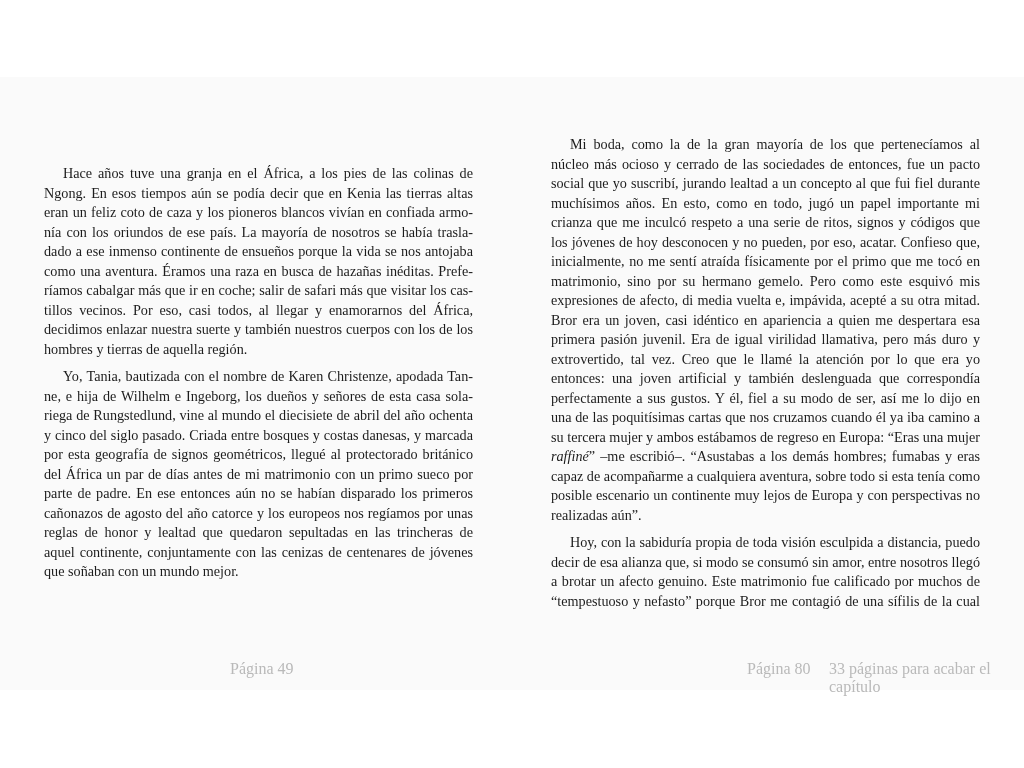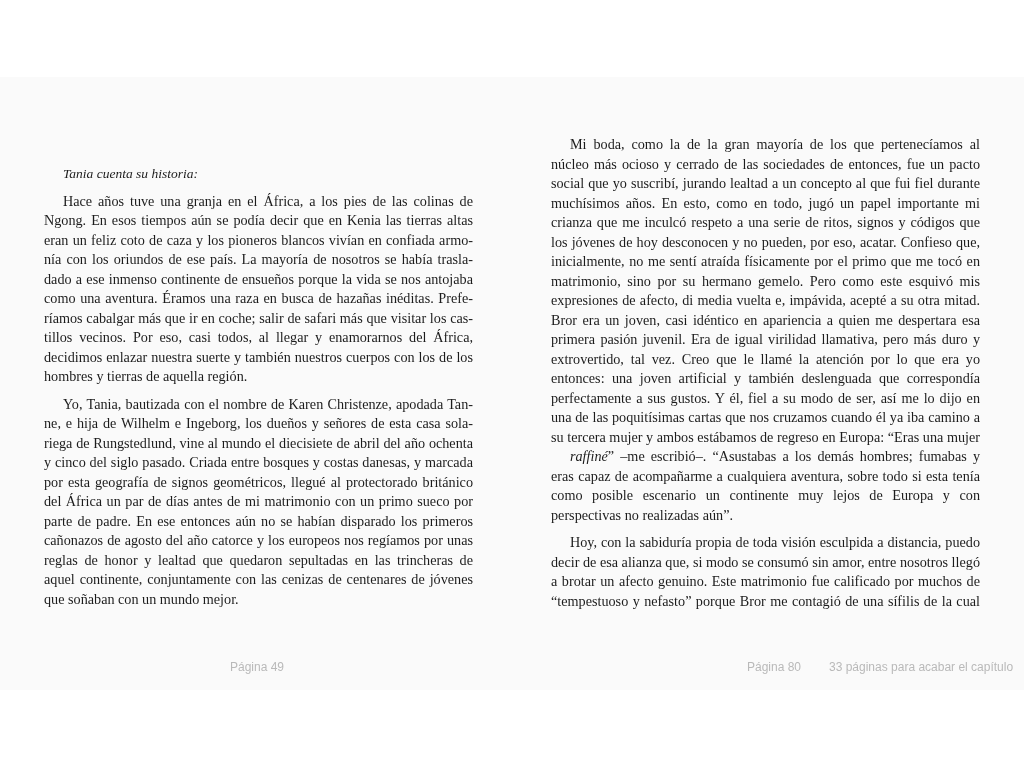--- a/index.html
+++ b/index.html
@@ -32,36 +32,35 @@
   .page p.last-open { text-align-last: justify; }
   .page p.heading {
     font-style: italic;
     text-indent: 19px;
     margin-bottom: 8px;
     font-size: 13.5px;
   }
   .footer {
     position: absolute;
     top: 583px;
-    font-family: Liberation Sans, sans-serif;
-    font-size: 12px;
+    font-family: Liberation Serif, serif;
+    font-size: 16px;
     color: #b9b9b9;
   }
   .footer.pn-left { left: 230px; }
   .footer.pn-right { left: 747px; }
   .footer.remaining { left: 829px; }
-  em.foreign { font-style: italic; margin-left: 19px; }
+  em.foreign { font-style: italic; }
 </style>
 </head>
 <body>
 
 <div class="book">
 
   <div class="page left">
-    <p class="heading">Tania cuenta su historia:</p>
     <p>Hace años tuve una granja en el África, a los pies de las colinas de Ngong. En esos tiempos aún se podía decir que en Kenia las tierras altas eran un feliz coto de caza y los pioneros blancos vivían en confiada armo­nía con los oriundos de ese país. La mayoría de nosotros se había trasla­dado a ese inmenso continente de ensueños porque la vida se nos antojaba como una aventura. Éramos una raza en busca de hazañas inéditas. Prefe­ríamos cabalgar más que ir en coche; salir de safari más que visitar los cas­tillos vecinos. Por eso, casi todos, al llegar y enamorarnos del África, decidimos enlazar nuestra suerte y también nuestros cuerpos con los de los hombres y tierras de aquella región.</p>
     <p>Yo, Tania, bautizada con el nombre de Karen Christenze, apodada Tan­ne, e hija de Wilhelm e Ingeborg, los dueños y señores de esta casa sola­riega de Rungstedlund, vine al mundo el diecisiete de abril del año ochenta y cinco del siglo pasado. Criada entre bosques y costas danesas, y marcada por esta geografía de signos geométricos, llegué al protectorado británico del África un par de días antes de mi matrimonio con un primo sueco por parte de padre. En ese entonces aún no se habían disparado los primeros cañonazos de agosto del año catorce y los europeos nos regíamos por unas reglas de honor y lealtad que quedaron sepultadas en las trincheras de aquel continente, conjuntamente con las cenizas de centenares de jóvenes que soñaban con un mundo mejor.</p>
   </div>
 
   <div class="page right">
     <p><span>Mi boda, como la de la gran mayoría de los que pertenecíamos al núcleo más ocioso y cerrado de las sociedades de entonces, fue un pacto social que yo suscribí, jurando lealtad a un concepto al que fui fiel durante muchísi­mos años. En esto, como en todo, jugó un papel importante mi crianza que me inculcó respeto a una serie de ritos, signos y códigos que los jóvenes de hoy desconocen y no pueden, por eso, acatar. Confieso que, inicialmente, no me sentí atraída físicamente por el primo que me tocó en matrimonio, sino por su hermano gemelo. Pero como este esquivó mis expresiones de afecto, di media vuelta e, impávida, acepté a su otra mitad. Bror era un joven, casi idéntico en apariencia a quien me despertara esa primera pasión juvenil. Era de igual virilidad llamativa, pero más duro y extrovertido, tal vez. Creo que le llamé la atención por lo que era yo entonces: una joven artificial y también deslenguada que correspondía perfectamente a sus gus­tos. Y él, fiel a su modo de ser, así me lo dijo en una de las poquitísimas cartas que nos cruzamos cuando él ya iba camino a su tercera mujer y ambos estábamos de regreso en Europa: “Eras una mujer </span><em class="foreign">raffiné</em><span>” –me escri­bió–. “Asustabas a los demás hombres; fumabas y eras capaz de acompa­ñarme a cualquiera aventura, sobre todo si esta tenía como posible escenario un continente muy lejos de Europa y con perspectivas no realiza­das aún”.</span></p>
     <p class="last-open">Hoy, con la sabiduría propia de toda visión esculpida a distancia, puedo decir de esa alianza que, si modo se consumó sin amor, entre nosotros llegó a brotar un afecto genuino. Este matrimonio fue calificado por muchos de “tempestuoso y nefasto” porque Bror me contagió de una sífilis de la cual</p>
   </div>
 
   <div class="footer pn-left">Página 49</div>

